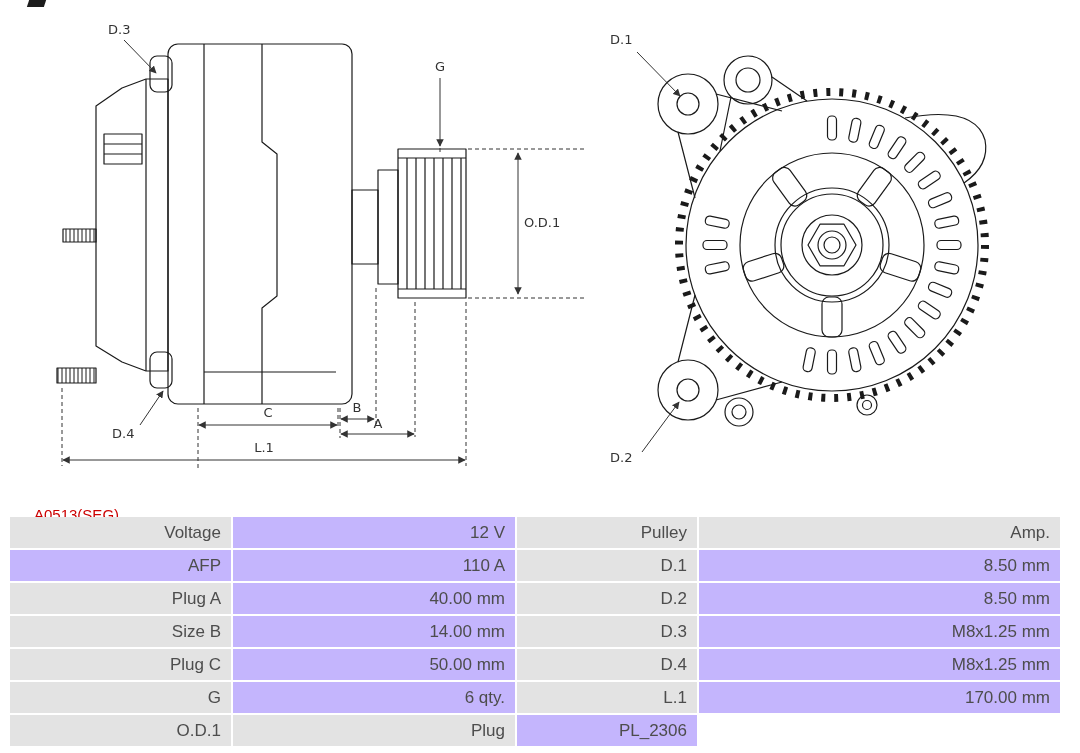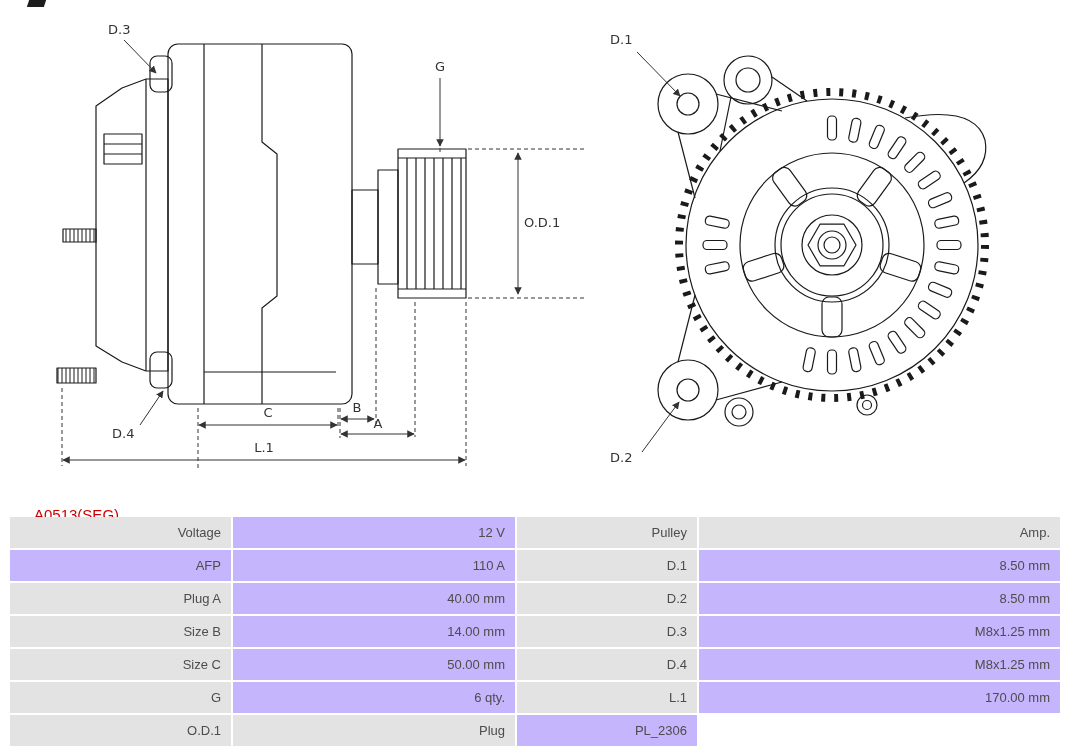--- a/index.html
+++ b/index.html
@@ -27,21 +27,21 @@
   }
   .spec-table {
     position: absolute; left: 10px; top: 517px; width: 1050px;
     display: grid;
     grid-template-columns: 221px 282px 180px 1fr;
     gap: 2px;
     background: #ffffff;
   }
   .cell {
     height: 31px; line-height: 31px;
-    font-size: 13px; color: #4d4d4d;
+    font-size: 17px; color: #4d4d4d;
     text-align: right; padding-right: 10px;
     white-space: nowrap; overflow: hidden;
   }
   .cell.label { background: #e3e3e3; }
   .cell.value { background: #c4b5fd; }
 </style>
 </head>
 <body>
 
 <div class="corner-mark"></div>
@@ -197,21 +197,21 @@
   <div class="cell label">Plug A</div>
   <div class="cell value">40.00 mm</div>
   <div class="cell label">D.2</div>
   <div class="cell value">8.50 mm</div>
 
   <div class="cell label">Size B</div>
   <div class="cell value">14.00 mm</div>
   <div class="cell label">D.3</div>
   <div class="cell value">M8x1.25 mm</div>
 
-  <div class="cell label">Size C</div>
+  <div class="cell label">Plug C</div>
   <div class="cell value">50.00 mm</div>
   <div class="cell label">D.4</div>
   <div class="cell value">M8x1.25 mm</div>
 
   <div class="cell label">G</div>
   <div class="cell value">6 qty.</div>
   <div class="cell label">L.1</div>
   <div class="cell value">170.00 mm</div>
 
   <div class="cell label">O.D.1</div>

